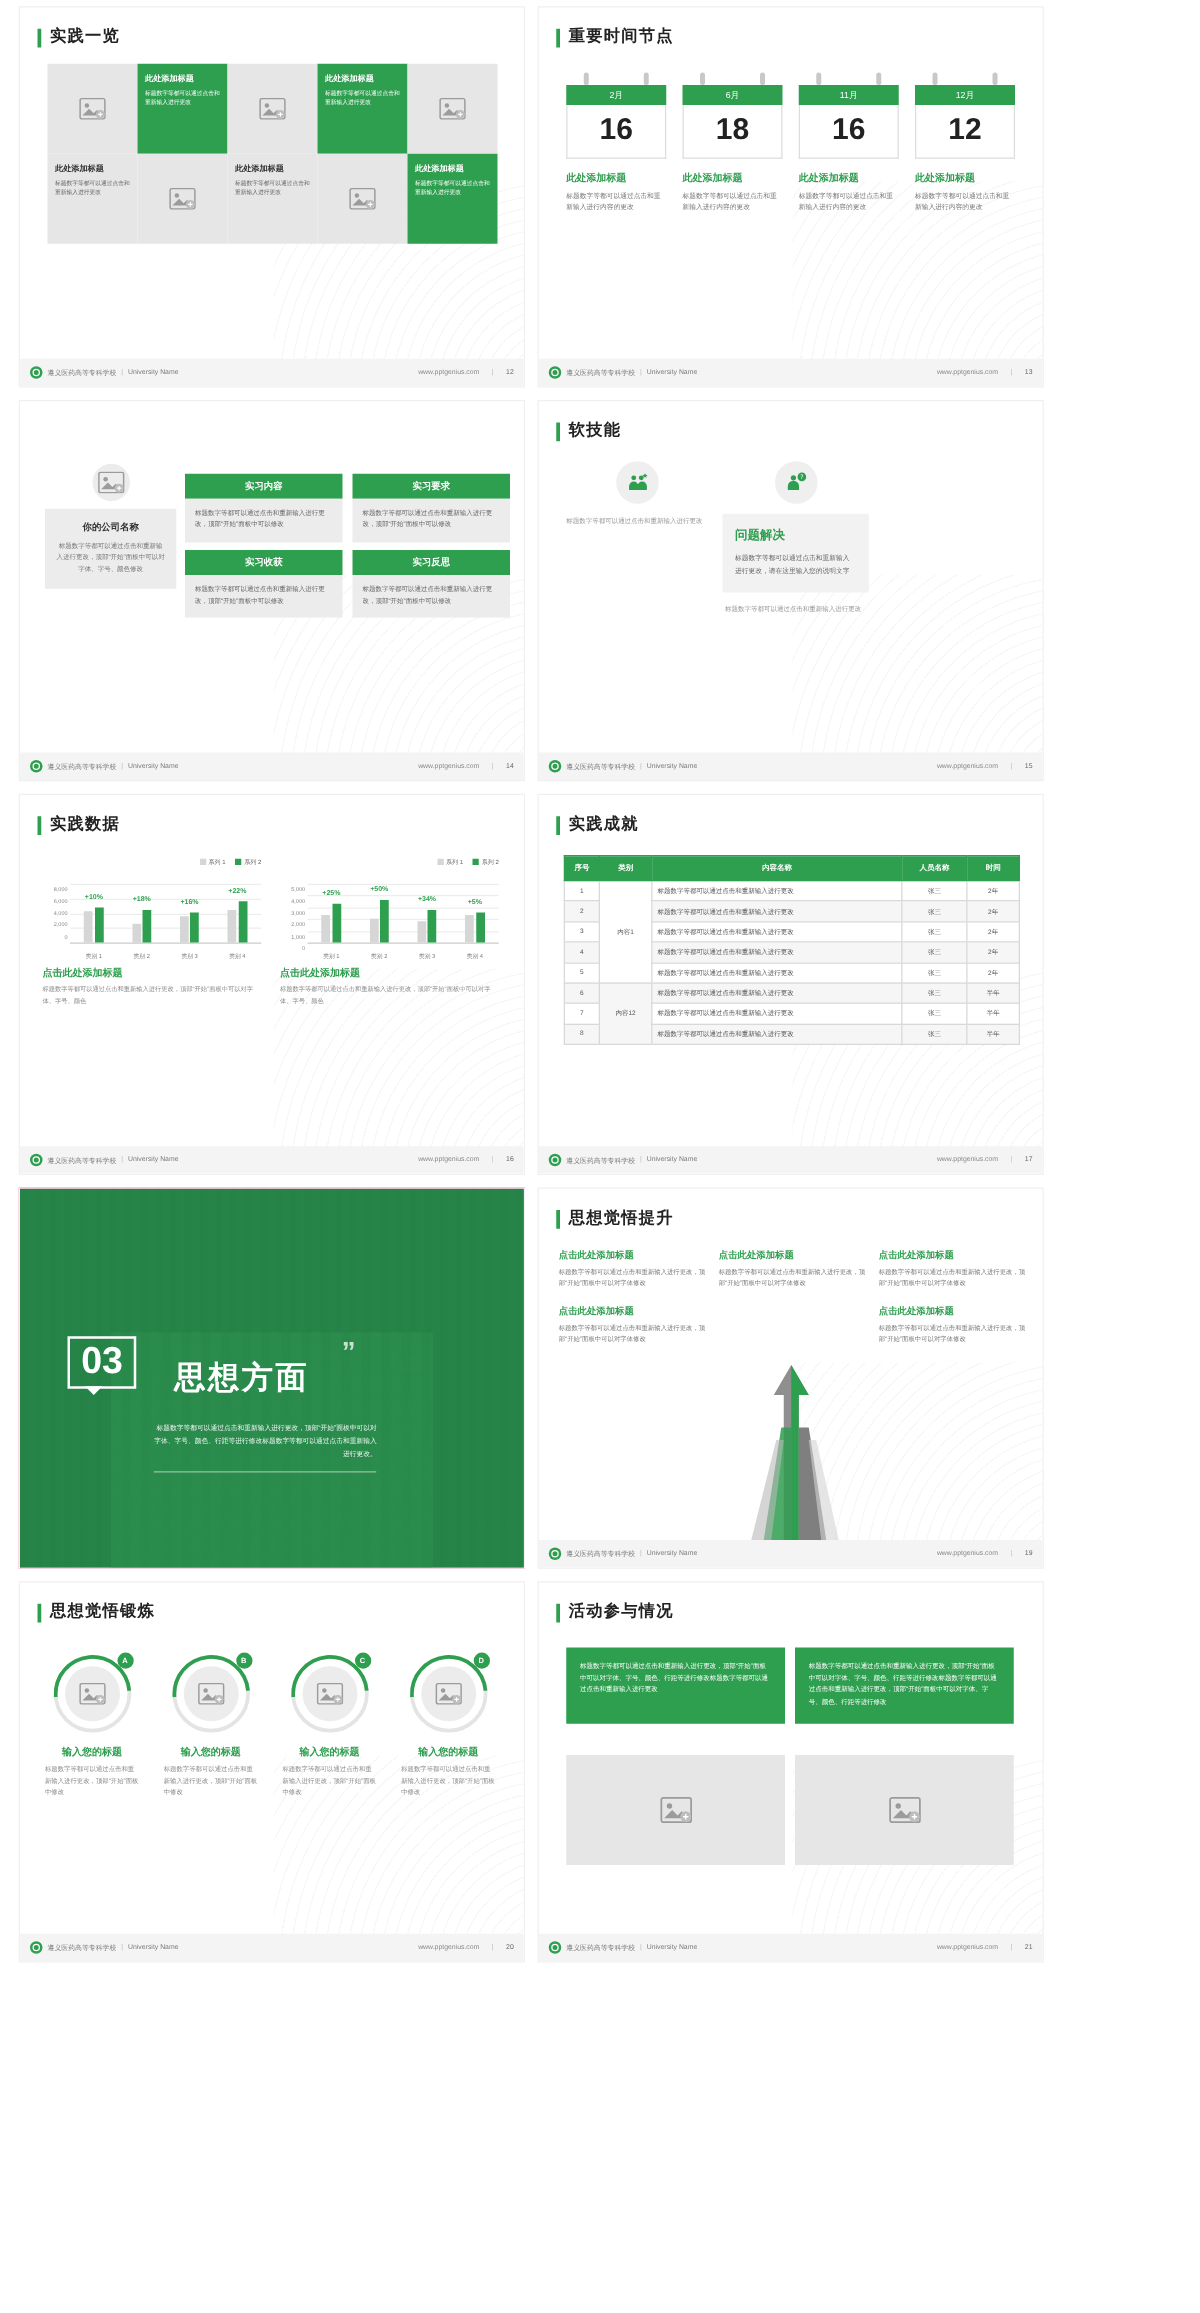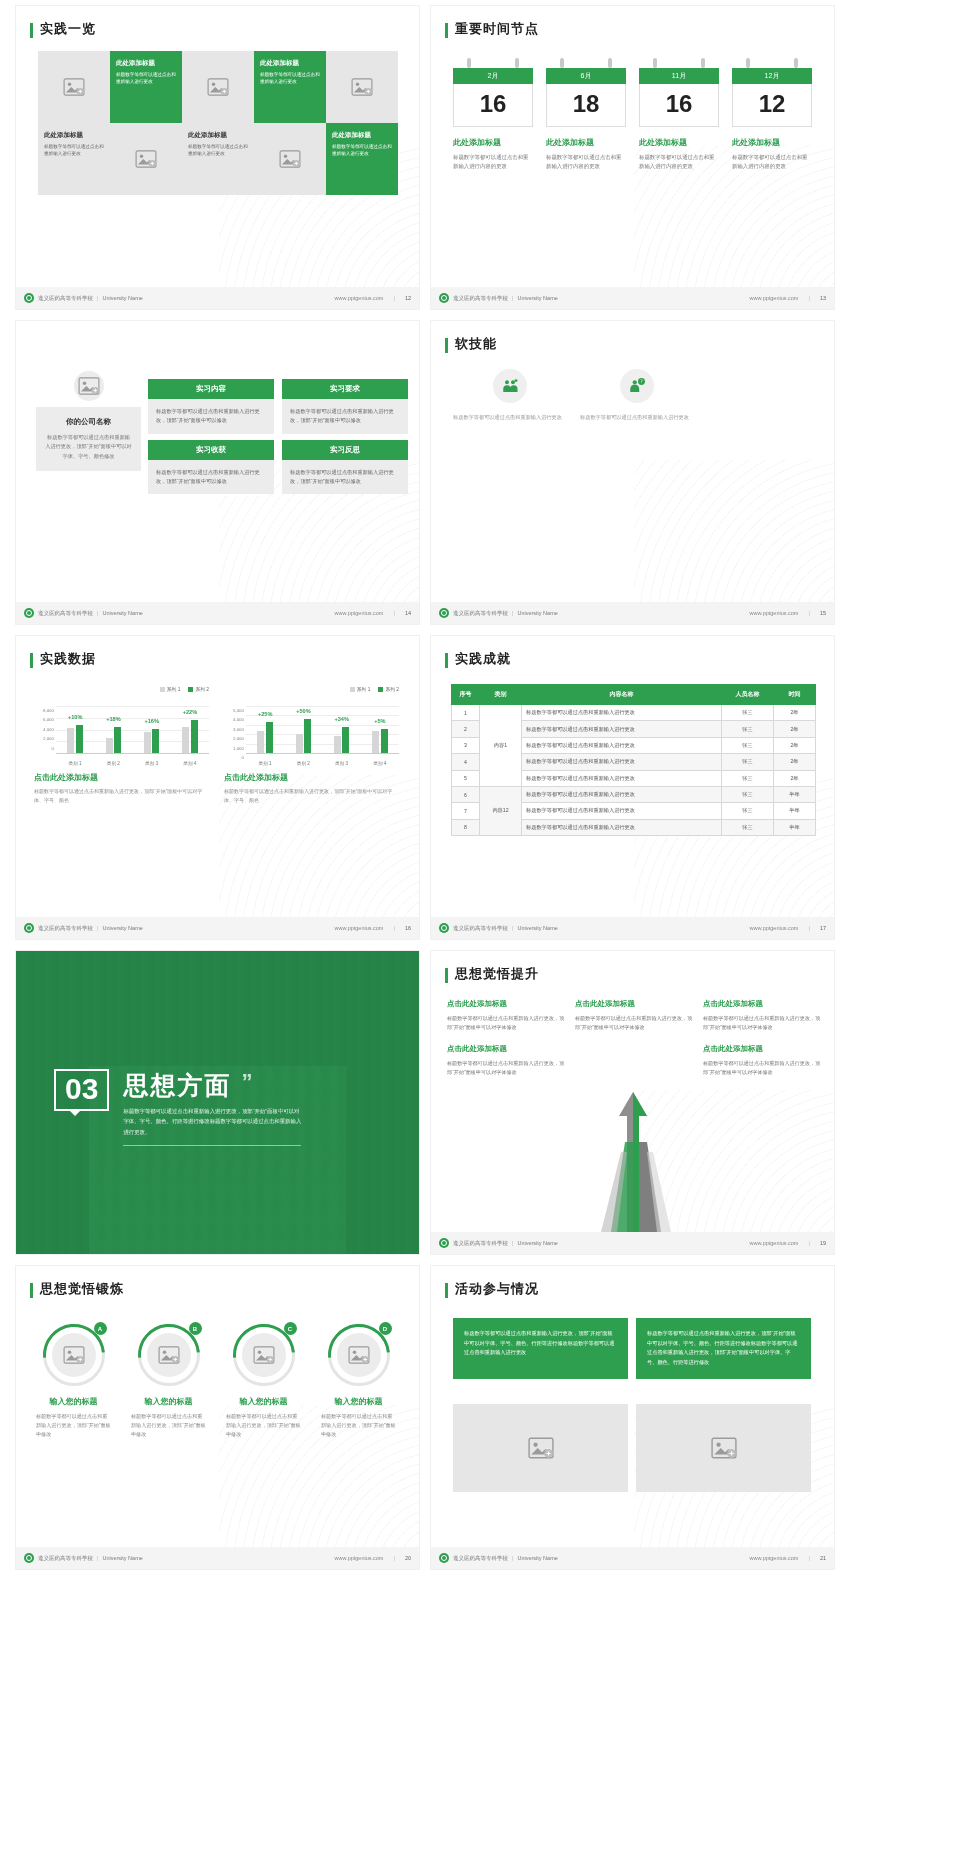--- a/index.html
+++ b/index.html
@@ -127,40 +127,40 @@
   
   .tbl { position:absolute; left:20px; top:48px; width:365px; border-collapse:collapse;
     font-size:5.2px; color:#555; }
   .tbl th { background:#2e9e4f; color:#fff; font-weight:bold; padding:5px 3px; border:1px solid #2e9e4f;
     font-size:6px; }
   .tbl td { border:1px solid #d8d8d8; padding:4.2px 4px; text-align:center; background:#fff; }
   .tbl tr:nth-child(even) td { background:#f6f6f6; }
   .tbl td.left { text-align:left; }
 
   
-  .cover { background:#ec4899; position:relative; overflow:hidden; }
+  .cover { background:#ec4899; position:relative; overflow:hidden;text-align:right; }
   .cover .photo {
     position:absolute; inset:0;
     background:
       linear-gradient(rgba(34,132,70,0.88), rgba(34,132,70,0.88)),
       repeating-linear-gradient(90deg,#3f7a4e 0 6px,#47855a 6px 12px);
     opacity:1;
   }
   .cover .bldg {
     position:absolute; left:18%; bottom:0; width:64%; height:62%;
     background:
       linear-gradient(rgba(41,140,76,0.82), rgba(41,140,76,0.9)),
       repeating-linear-gradient(90deg, rgba(255,255,255,0.05) 0 8px, rgba(0,0,0,0.05) 8px 16px);
   }
   .cover .inner { position:absolute; left:38px; top:118px; display:flex; gap:14px; align-items:flex-start; }
   .cover .numbox { border:2px solid #fff; color:#fff; font-size:30px; font-weight:bold;
     padding:1px 9px 4px; line-height:1.1; position:relative; }
   .cover .numbox:after { content:""; position:absolute; left:12px; bottom:-7px; width:0; height:0;
     border-left:7px solid transparent; border-right:7px solid transparent; border-top:7px solid #fff; }
-  .cover h2 { color:#fff; font-size:25px; margin:0; font-weight:bold; letter-spacing:2px; }
+  .cover h2 { color:#fff; font-size:25px; margin:16px; font-weight:bold; letter-spacing:2px; }
   .cover .quote { color:rgba(255,255,255,0.75); font-size:22px; font-weight:bold; margin-left:10px; }
   .cover .ctext { color:rgba(255,255,255,0.92); font-size:5.4px; line-height:1.9; width:178px; margin-top:4px; }
   .cover .uline { width:178px; height:1px; background:rgba(255,255,255,0.5); margin-top:8px; }
 
   
   .s19 .blocks { position:absolute; left:16px; top:48px; width:374px;
     display:grid; grid-template-columns:118px 118px 118px; gap:12px 10px; }
   .s19 .bk .h { color:#2e9e4f; font-weight:bold; font-size:7.5px; margin-bottom:5px; }
   .s19 .bk .p { color:#777; font-size:5.1px; line-height:1.8; }
   .s19 .arrow { position:absolute; left:150px; bottom:22px; width:110px; height:150px; }
@@ -418,20 +418,24 @@
         <div class="s15-sub">标题数字等都可以通过点击和重新输入进行更改</div>
       </div>
       <div class="s15-col">
         <div class="s15-ic">
           <svg width="18" height="18" viewBox="0 0 24 24">
               <circle cx="9" cy="7" r="2.8" fill="#2e9e4f"></circle>
               <path d="M3 20v-4a6 6 0 0112 0v4z" fill="#2e9e4f"></path>
               <circle cx="18" cy="6" r="4.6" fill="#2e9e4f"></circle>
               <text x="18" y="8.6" font-size="6.5" fill="#fff" text-anchor="middle" font-family="DejaVu Sans">?</text>
             </svg>
+        </div>
+        <div class="s15-card">
+          <div class="h">问题解决</div>
+          <div class="p">标题数字等都可以通过点击和重新输入进行更改，请在这里输入您的说明文字</div>
         </div>
         <div class="s15-sub">标题数字等都可以通过点击和重新输入进行更改</div>
       </div>
     </div>
     <div class="sfooter">
       <span class="logo"></span>
       <span class="fl">遵义医药高等专科学校</span>
       <span class="divider">|</span>
       <span class="fl">University Name</span>
       <span class="fr">

